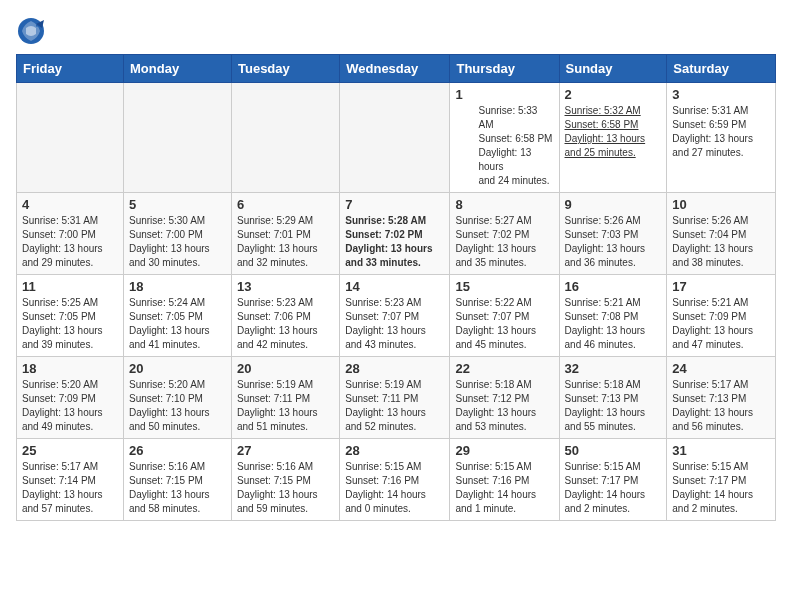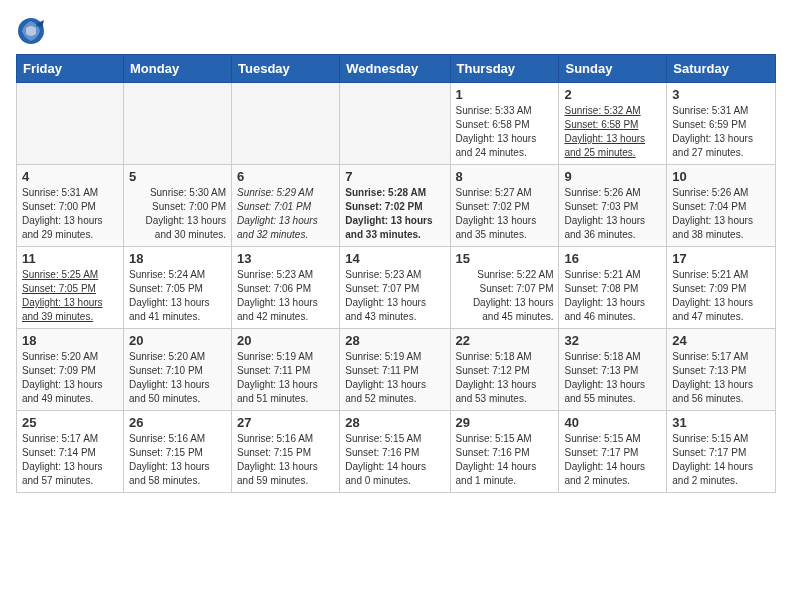--- a/index.html
+++ b/index.html
@@ -135,21 +135,21 @@
       </tr>
   </thead>
   <tbody id="calendar-body">
   <tr>
         <td class="empty"></td>
         <td class="empty"></td>
         <td class="empty"></td>
         <td class="empty"></td>
         <td>
           <span class="day-number">1</span>
-          <div class="day-info" style="white-space: pre-line;">Sunrise: 5:33 AM
+          <div class="day-info" style="white-space: pre-line; margin-left: 23px;">Sunrise: 5:33 AM
 Sunset: 6:58 PM
 Daylight: 13 hours
 and 24 minutes.</div>
         </td>
         <td>
           <span class="day-number">2</span>
           <div class="day-info" style="white-space: pre-line; text-decoration: underline;">Sunrise: 5:32 AM
 Sunset: 6:58 PM
 Daylight: 13 hours
 and 25 minutes.</div>
@@ -165,28 +165,28 @@
       <tr>
         <td>
           <span class="day-number">4</span>
           <div class="day-info" style="white-space: pre-line;">Sunrise: 5:31 AM
 Sunset: 7:00 PM
 Daylight: 13 hours
 and 29 minutes.</div>
         </td>
         <td>
           <span class="day-number">5</span>
-          <div class="day-info" style="white-space: pre-line; text-align: right;">Sunrise: 5:30 AM
+          <div class="day-info" style="white-space: pre-line;">Sunrise: 5:30 AM
 Sunset: 7:00 PM
 Daylight: 13 hours
 and 30 minutes.</div>
         </td>
         <td>
           <span class="day-number">6</span>
-          <div class="day-info" style="white-space: pre-line; font-style: italic;">Sunrise: 5:29 AM
+          <div class="day-info" style="white-space: pre-line;">Sunrise: 5:29 AM
 Sunset: 7:01 PM
 Daylight: 13 hours
 and 32 minutes.</div>
         </td>
         <td>
           <span class="day-number">7</span>
           <div class="day-info" style="white-space: pre-line; font-weight: bold;">Sunrise: 5:28 AM
 Sunset: 7:02 PM
 Daylight: 13 hours
 and 33 minutes.</div>
@@ -209,21 +209,21 @@
           <span class="day-number">10</span>
           <div class="day-info" style="white-space: pre-line;">Sunrise: 5:26 AM
 Sunset: 7:04 PM
 Daylight: 13 hours
 and 38 minutes.</div>
         </td>
       </tr>
       <tr>
         <td>
           <span class="day-number">11</span>
-          <div class="day-info" style="white-space: pre-line; text-decoration: underline;">Sunrise: 5:25 AM
+          <div class="day-info" style="white-space: pre-line;">Sunrise: 5:25 AM
 Sunset: 7:05 PM
 Daylight: 13 hours
 and 39 minutes.</div>
         </td>
         <td>
           <span class="day-number">18</span>
           <div class="day-info" style="white-space: pre-line;">Sunrise: 5:24 AM
 Sunset: 7:05 PM
 Daylight: 13 hours
 and 41 minutes.</div>
@@ -237,21 +237,21 @@
         </td>
         <td>
           <span class="day-number">14</span>
           <div class="day-info" style="white-space: pre-line;">Sunrise: 5:23 AM
 Sunset: 7:07 PM
 Daylight: 13 hours
 and 43 minutes.</div>
         </td>
         <td>
           <span class="day-number">15</span>
-          <div class="day-info" style="white-space: pre-line; text-align: right;">Sunrise: 5:22 AM
+          <div class="day-info" style="white-space: pre-line;">Sunrise: 5:22 AM
 Sunset: 7:07 PM
 Daylight: 13 hours
 and 45 minutes.</div>
         </td>
         <td>
           <span class="day-number">16</span>
           <div class="day-info" style="white-space: pre-line;">Sunrise: 5:21 AM
 Sunset: 7:08 PM
 Daylight: 13 hours
 and 46 minutes.</div>
@@ -345,21 +345,21 @@
 and 0 minutes.</div>
         </td>
         <td>
           <span class="day-number">29</span>
           <div class="day-info" style="white-space: pre-line;">Sunrise: 5:15 AM
 Sunset: 7:16 PM
 Daylight: 14 hours
 and 1 minute.</div>
         </td>
         <td>
-          <span class="day-number">40</span>
+          <span class="day-number">50</span>
           <div class="day-info" style="white-space: pre-line;">Sunrise: 5:15 AM
 Sunset: 7:17 PM
 Daylight: 14 hours
 and 2 minutes.</div>
         </td>
         <td>
           <span class="day-number">31</span>
           <div class="day-info" style="white-space: pre-line;">Sunrise: 5:15 AM
 Sunset: 7:17 PM
 Daylight: 14 hours

